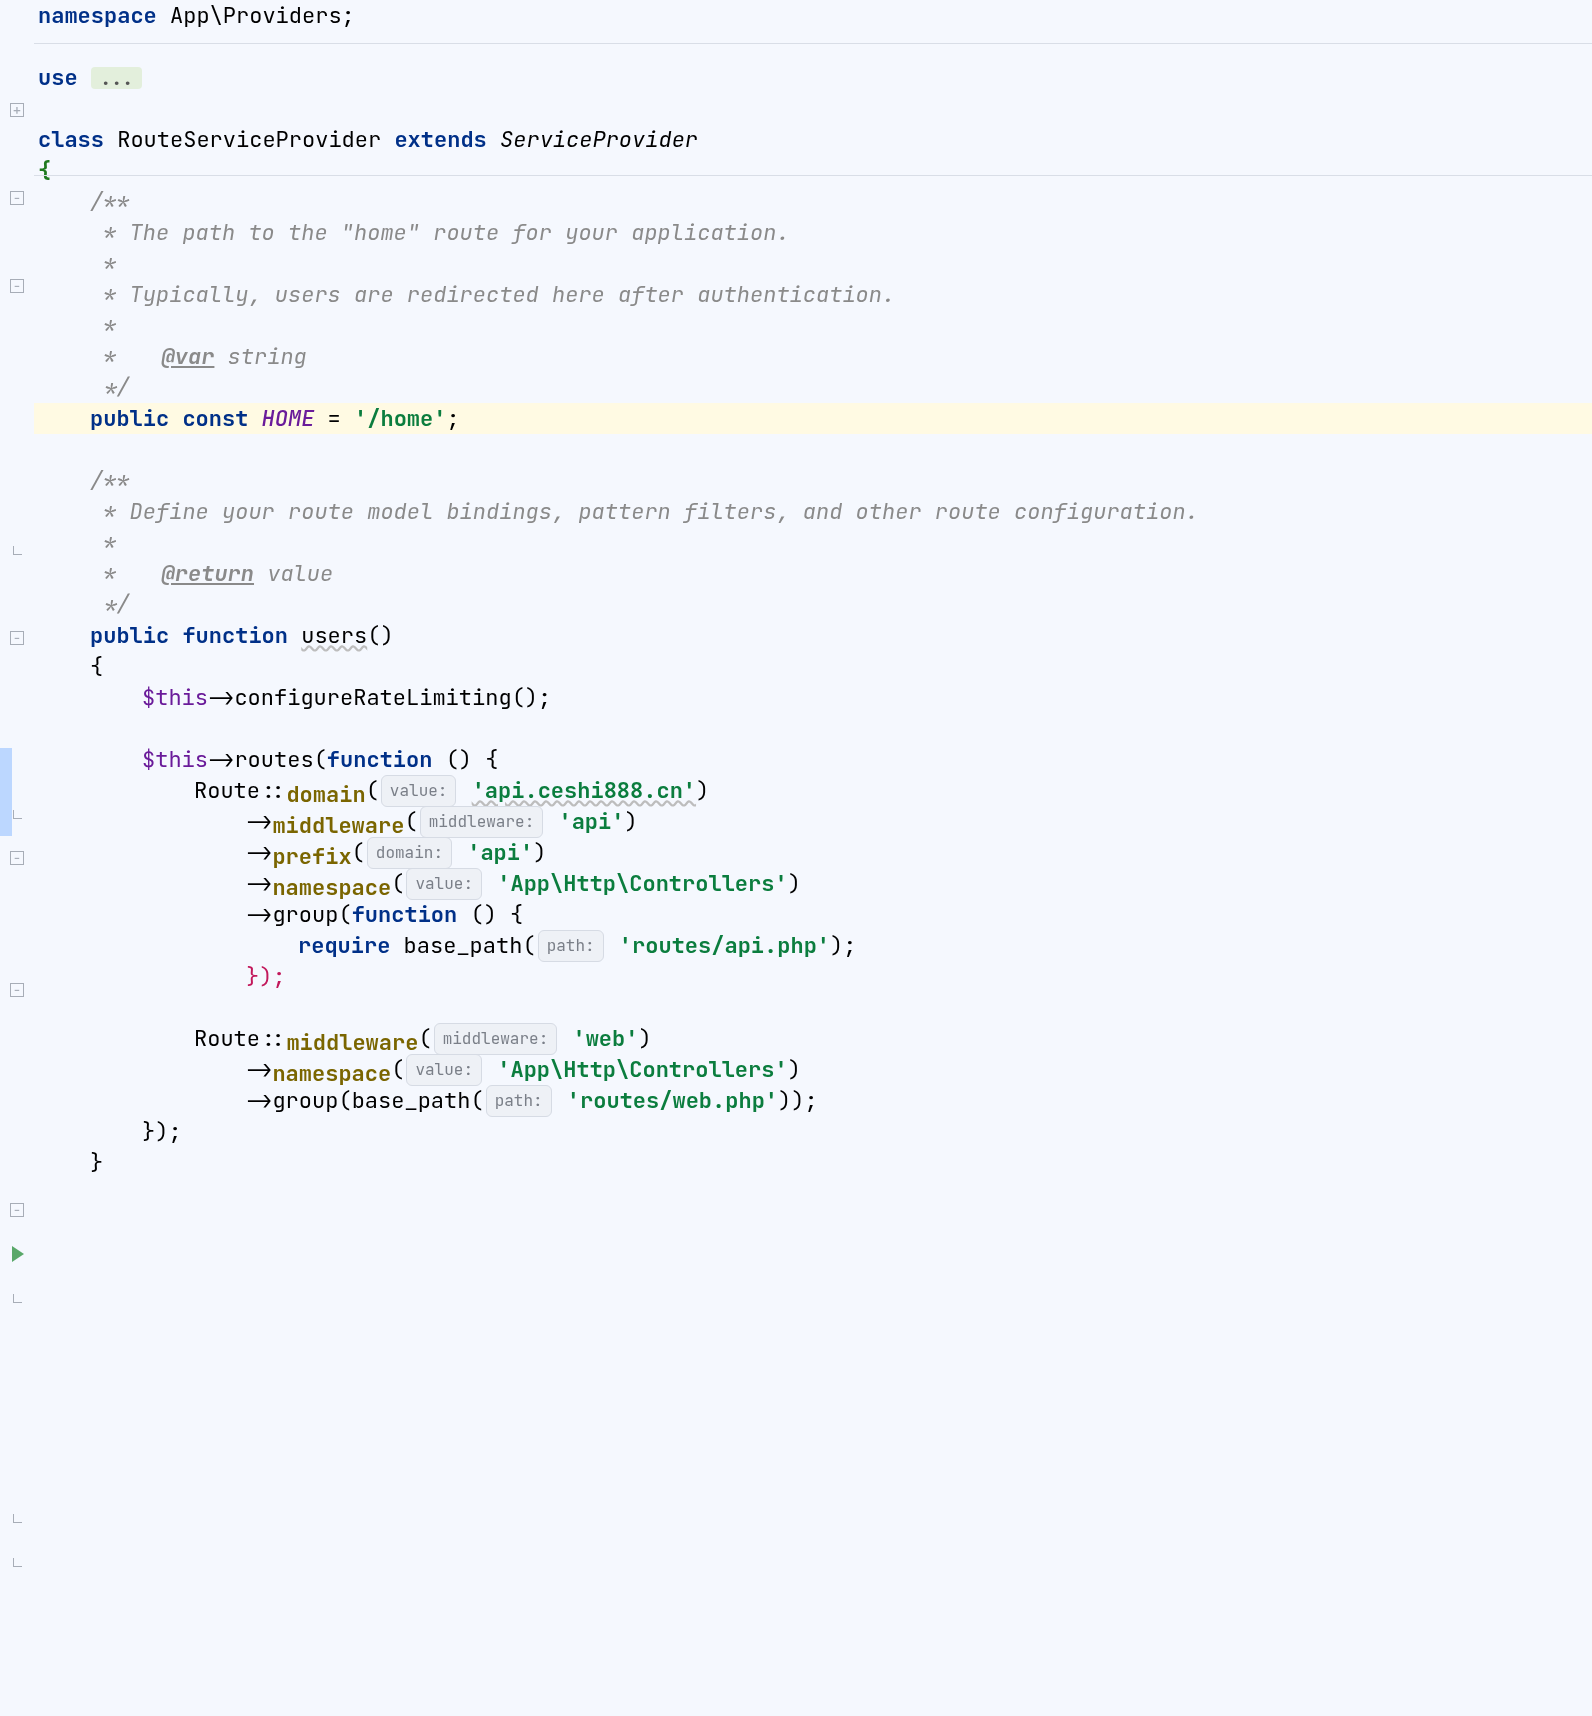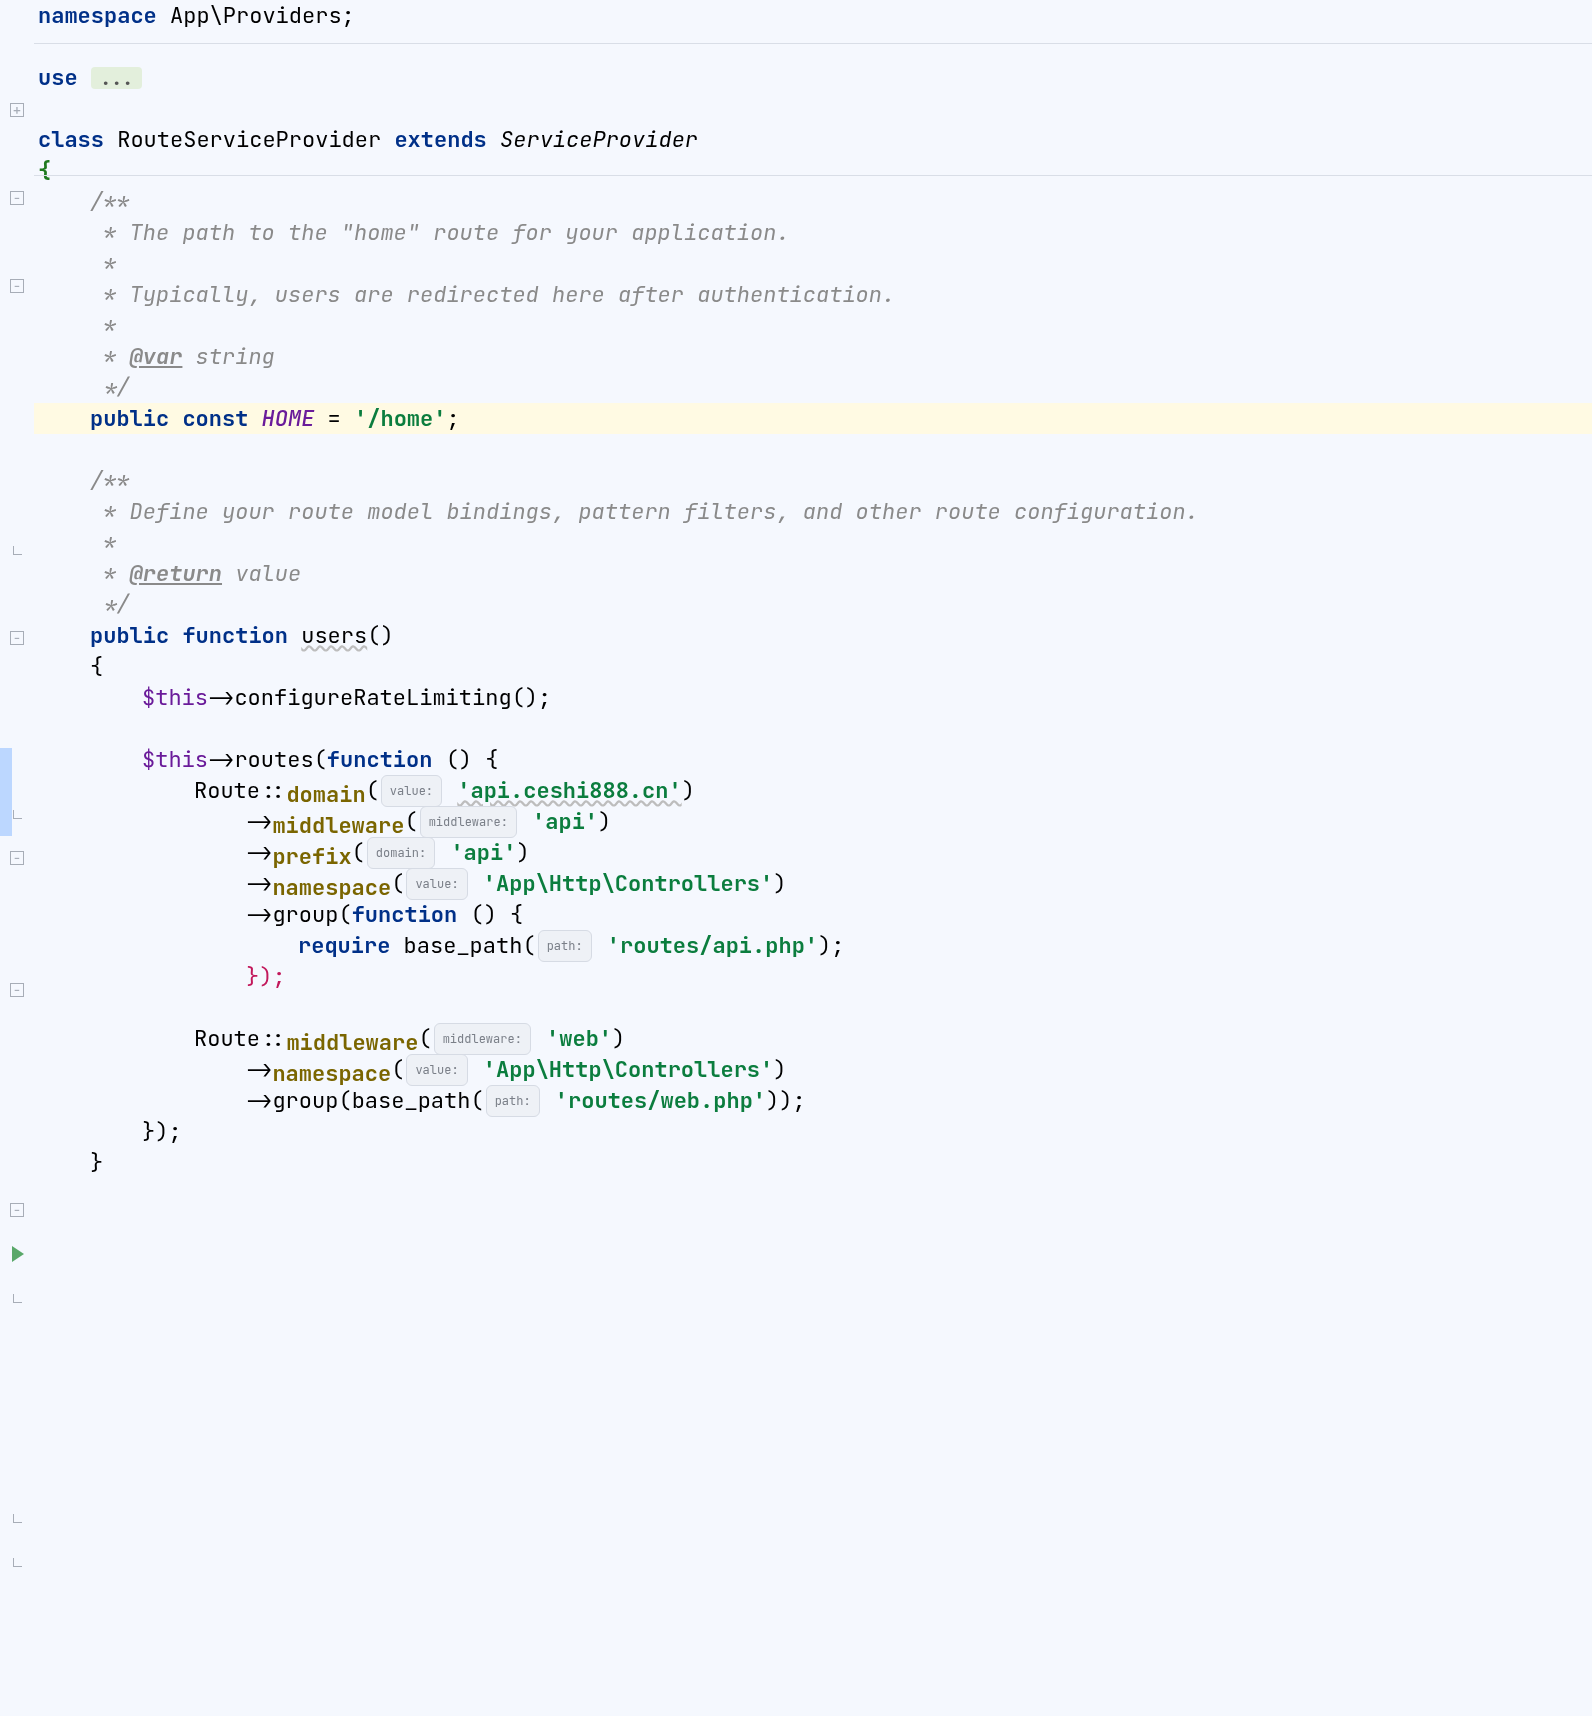--- a/index.html
+++ b/index.html
@@ -49,36 +49,36 @@
   .sp5 { width: 260px; }
 
   
   .kw        { color: #003088; font-weight: 600; }
   .cls       { color: #000000; }
   .cls-ital  { color: #000000; font-style: italic;}     
   .brace     { color: #000000; }
   .brace-grn { color: #1f7a1f; font-weight: 600;}
   .brace-mag { color: #c2185b; }
   .doc       { color: #8a8a8a; font-style: italic; }
-  .doc-tag   { color: #8a8a8a; font-style: italic; text-decoration: underline; font-weight:600;}
+  .doc-tag   { color: #8a8a8a; font-style: italic; text-decoration: underline; font-weight:600;margin-left:32px;}
   .const-nm  { color: #6a1b9a; font-style: italic; font-weight: 500;}
   .str       { color: #0b7d3e; font-weight: 600; }
   .var       { color: #6a1b9a; }
   .fn-name   { color: #000000; }
   .static    { color: #000000;}
   .chain     { color: #7a6500; font-weight:600;margin-top:8px;}
   .hint {
     background: #eef1f6;
     border: 1px solid #d6dbe4;
     border-radius: 6px;
     padding: 0 8px;
     margin: 0 2px;
     color: #7a7f88;
     font-style: normal;
-    font-size: 12px;
+    font-size: 16px;
     display:inline-flex;
     align-items:center;
     height: 30px;
   }
   .folded {
     background: #e3efdc;
     border-radius: 4px;
     padding: 0 6px;
     color: #555;
   }

